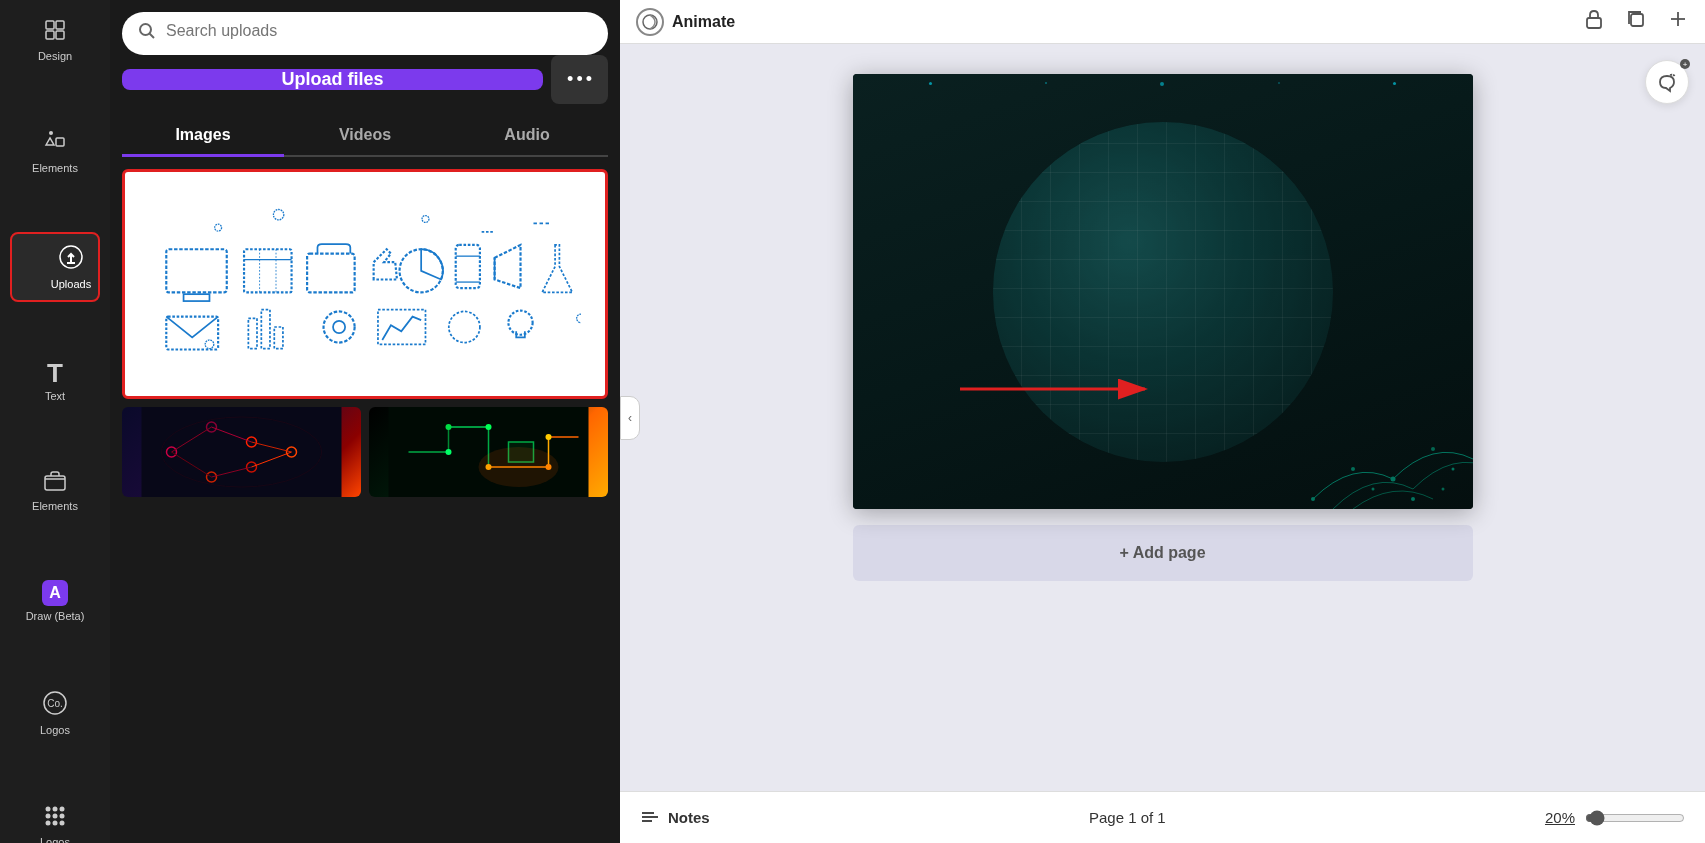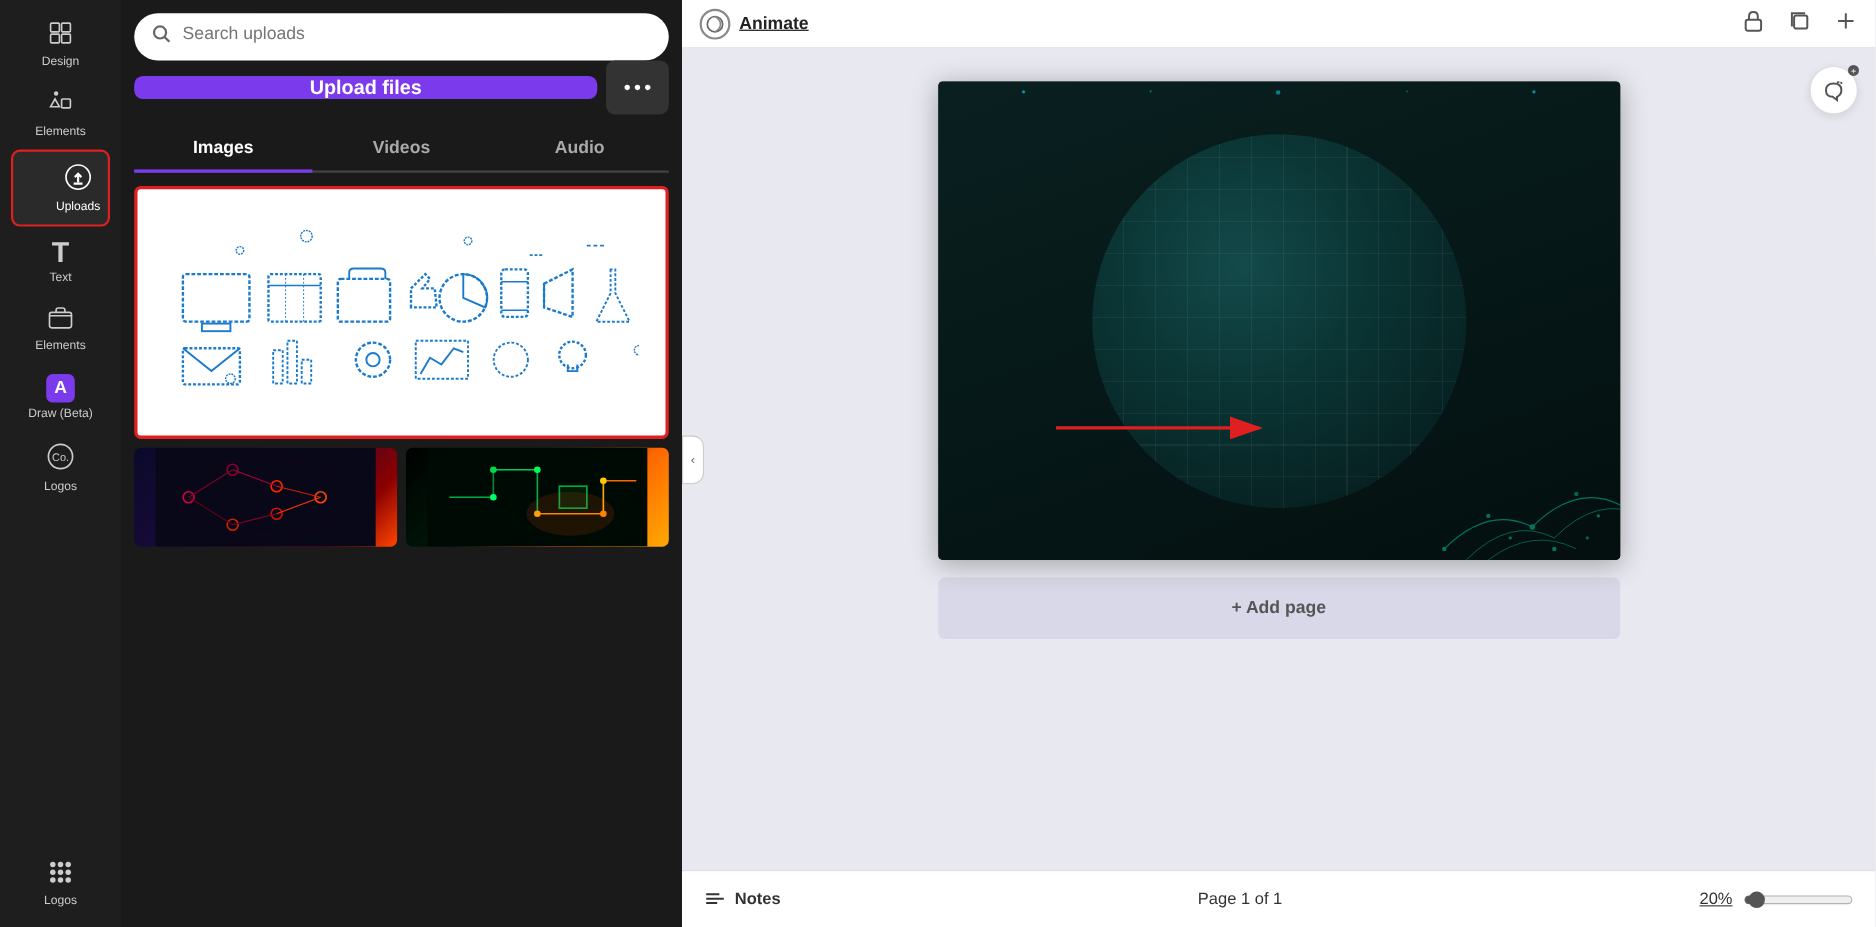--- a/index.html
+++ b/index.html
@@ -8,20 +8,21 @@
     
     .sidebar {
       width: 110px;
       background: #1e1e1e;
       display: flex;
       flex-direction: column;
       align-items: center;
       padding: 8px 0;
       flex-shrink: 0;
       z-index: 10;
+      gap: 48px;
     }
     .sidebar-item {
       display: flex;
       flex-direction: column;
       align-items: center;
       justify-content: center;
       width: 90px;
       padding: 10px 4px;
       border-radius: 8px;
       cursor: pointer;
@@ -180,21 +181,20 @@
 
     .toolbar-top {
       height: 44px;
       background: #fff;
       display: flex;
       align-items: center;
       padding: 0 16px;
       gap: 16px;
       border-bottom: 1px solid #ddd;
       flex-shrink: 0;
-      text-decoration: underline;
     }
     .animate-btn {
       display: flex;
       align-items: center;
       gap: 8px;
       background: none;
       border: none;
       font-size: 16px;
       font-weight: 600;
       cursor: pointer;

